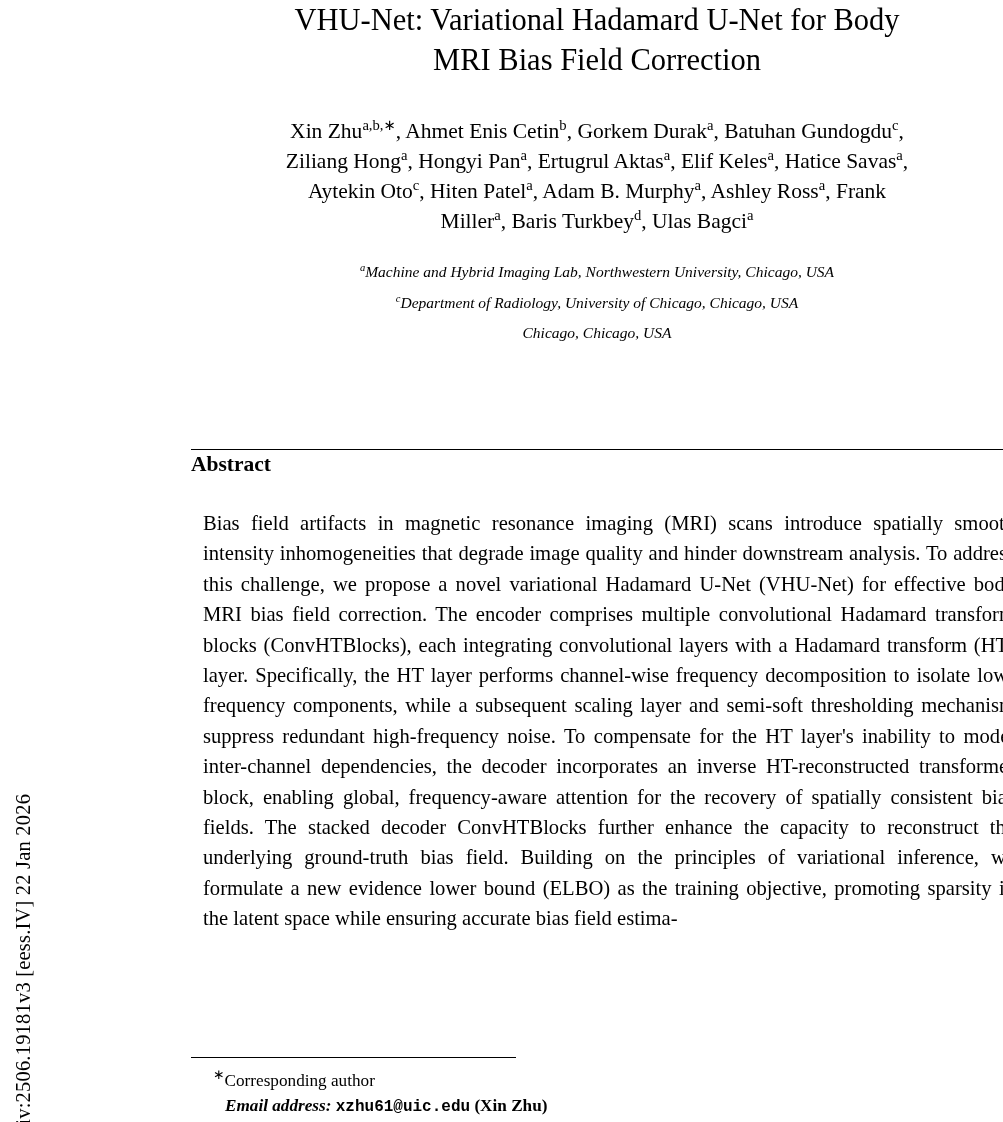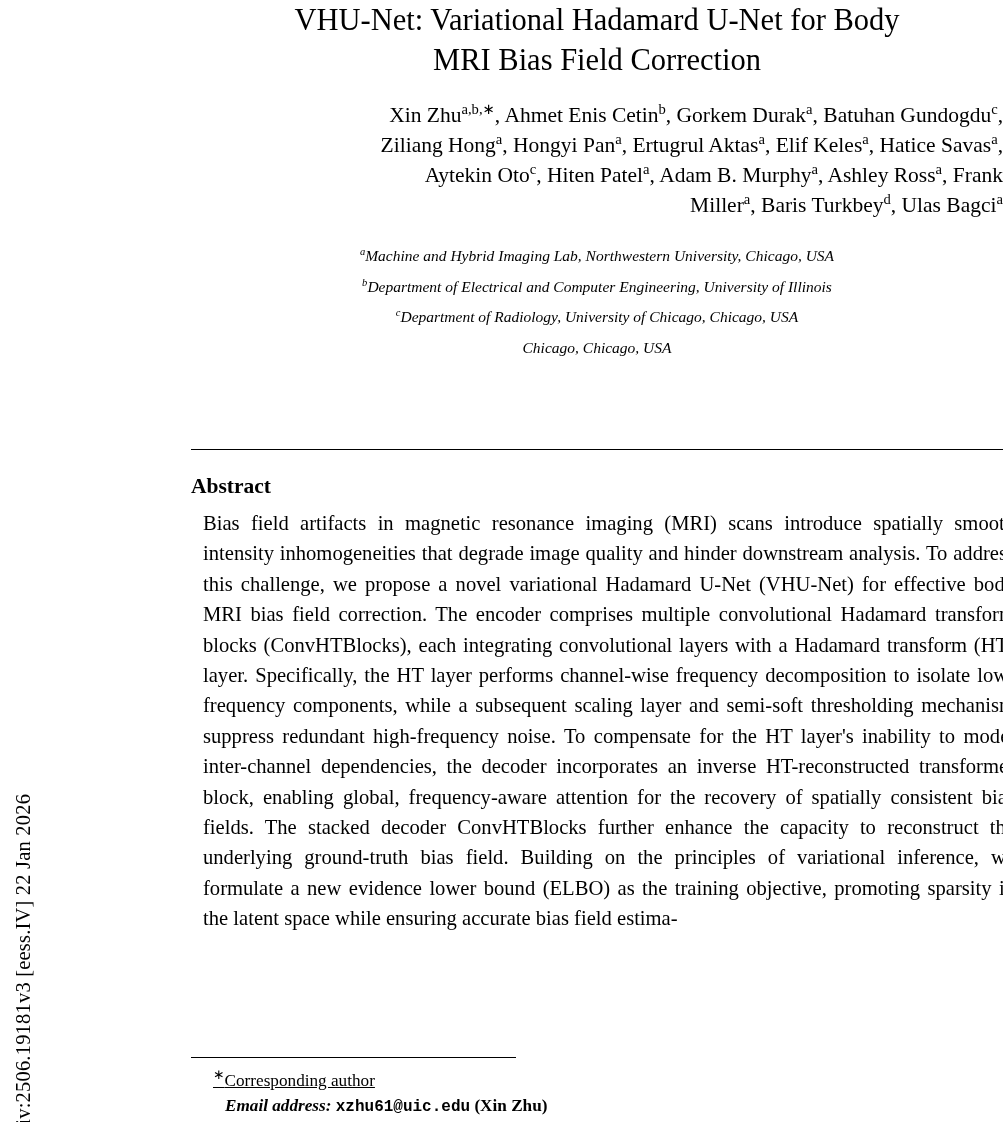--- a/index.html
+++ b/index.html
@@ -48,22 +48,22 @@
     line-height: 40px;
     text-align: center;
     margin-top: 0px;
     padding-top: 0px;
   }
   .title .line2 { display: block; }
 
   .authors {
     font-size: 21.5px;
     line-height: 30px;
-    text-align: right;
-    margin-top: 20px;
+    text-align: center;
+    margin-top: 36px;
   }
   .authors sup, .aff sup {
     font-size: 0.68em;
     vertical-align: super;
     line-height: 0;
   }
 
   .affiliations {
     margin-top: 26px;
     text-align: center;
@@ -78,21 +78,21 @@
     border-top: 1.1px solid #000;
     margin: 0;
     position: absolute;
     left: 0;
     right: 0;
   }
   #rule-top { top: 449px; }
 
   .abstract-head {
     position: absolute;
-    top: 474px;
+    top: 452px;
     left: 0;
     font-weight: bold;
     font-size: 21.5px;
   }
 
   .abstract-body {
     position: absolute;
     top: 508px;
     left: 12px;
     width: 812px;
@@ -112,21 +112,21 @@
 
   .footnote {
     position: absolute;
     top: 1068px;
     left: 0;
     width: 812px;
     font-size: 17.2px;
     line-height: 25px;
   }
   .footnote .fn-line { display: block; }
-  .fn-corr { padding-left: 22px; text-decoration: underline; }
+  .fn-corr { padding-left: 22px; }
   .fn-email { padding-left: 34px; font-weight: bold; }
   .fn-email .it { font-style: italic; }
   .mono { font-family: "Liberation Mono", monospace; font-size: 0.93em; }
   sup.star { font-size: 0.8em; vertical-align: super; line-height: 0; }
 </style>
 </head>
 <body>
 
 <div class="arxiv-stamp">arXiv:2506.19181v3  [eess.IV]  22 Jan 2026</div>
 
@@ -134,21 +134,20 @@
 
   <div class="title">
     <span>VHU-Net: Variational Hadamard U-Net for Body</span>
     <span class="line2">MRI Bias Field Correction</span>
   </div>
 
   <div class="authors">Xin Zhu<sup>a,b,∗</sup>, Ahmet Enis Cetin<sup>b</sup>, Gorkem Durak<sup>a</sup>, Batuhan Gundogdu<sup>c</sup>,<br>Ziliang Hong<sup>a</sup>, Hongyi Pan<sup>a</sup>, Ertugrul Aktas<sup>a</sup>, Elif Keles<sup>a</sup>, Hatice Savas<sup>a</sup>,<br>Aytekin Oto<sup>c</sup>, Hiten Patel<sup>a</sup>, Adam B. Murphy<sup>a</sup>, Ashley Ross<sup>a</sup>, Frank<br>Miller<sup>a</sup>, Baris Turkbey<sup>d</sup>, Ulas Bagci<sup>a</sup></div>
 
   <div class="affiliations">
     <span class="aff"><sup>a</sup>Machine and Hybrid Imaging Lab, Northwestern University, Chicago, USA</span>
-    <span class="aff"><sup>b</sup>Department of Electrical and Computer Engineering, University of Illinois</span>
     <span class="aff"><sup>c</sup>Department of Radiology, University of Chicago, Chicago, USA</span>
     <span class="aff">Chicago, Chicago, USA</span>
   </div>
 
   <hr class="rule" id="rule-top">
 
   <div class="abstract-head">Abstract</div>
 
   <div class="abstract-body">Bias field artifacts in magnetic resonance imaging (MRI) scans introduce spatially smooth intensity inhomogeneities that degrade image quality and hinder downstream analysis. To address this challenge, we propose a novel variational Hadamard U-Net (VHU-Net) for effective body MRI bias field correction. The encoder comprises multiple convolutional Hadamard transform blocks (ConvHTBlocks), each integrating convolutional layers with a Hadamard transform (HT) layer. Specifically, the HT layer performs channel-wise frequency decomposition to isolate low-frequency components, while a subsequent scaling layer and semi-soft thresholding mechanism suppress redundant high-frequency noise. To compensate for the HT layer's inability to model inter-channel dependencies, the decoder incorporates an inverse HT-reconstructed transformer block, enabling global, frequency-aware attention for the recovery of spatially consistent bias fields. The stacked decoder ConvHTBlocks further enhance the capacity to reconstruct the underlying ground-truth bias field. Building on the principles of variational inference, we formulate a new evidence lower bound (ELBO) as the training objective, promoting sparsity in the latent space while ensuring accurate bias field estima-</div>
 

